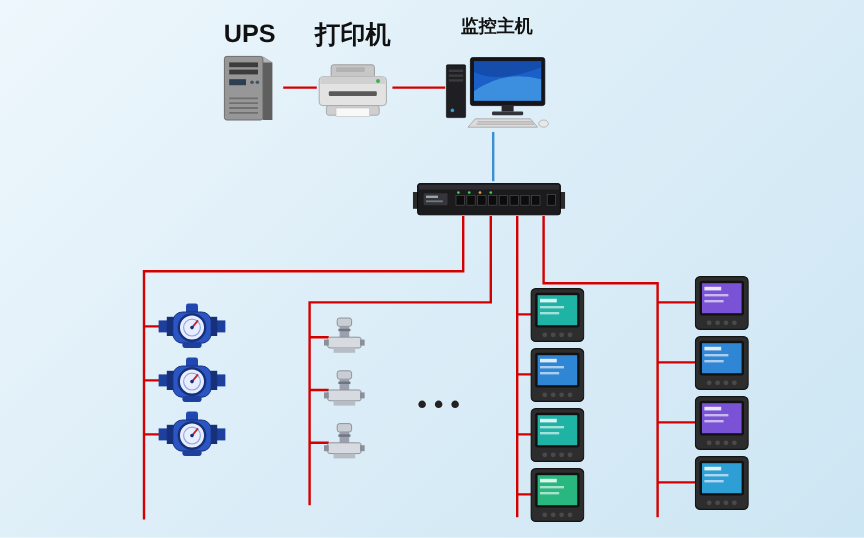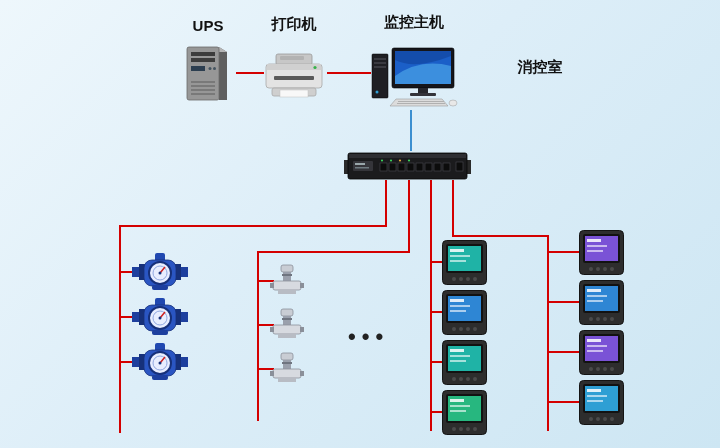--- a/index.html
+++ b/index.html
@@ -8,21 +8,21 @@
     width:720px;height:448px;
     overflow:hidden;
     background:linear-gradient(135deg,#eef7fc 0%,#ddeef8 45%,#cde6f3 100%);
     font-family:"Liberation Sans","DejaVu Sans",sans-serif;
   }
   .lines{position:absolute;left:0;top:0;}
   .lines path{fill:none;stroke-width:2;}
   .device{position:absolute;line-height:0;}
   .label{
     position:absolute;color:#111;font-weight:bold;
-    font-size:15px;text-align:center;white-space:nowrap;
+    font-size:21px;text-align:center;white-space:nowrap;
   }
   .label-host{font-size:15px;}
   .ellipsis{
     position:absolute;color:#222;font-weight:bold;
     font-size:22px;letter-spacing:6px;
   }
 </style>
 </head>
 <body>
 
@@ -34,21 +34,20 @@
     <path d="M411,110 V151" stroke="#3c8fd0"></path>
     <path d="M386,180 V226 H120 V433 M120,272 H140 M120,317 H140 M120,362 H140" stroke="#d40000"></path>
     <path d="M409,180 V252 H258 V421 M258,281 H274 M258,325 H274 M258,369 H274" stroke="#d40000"></path>
     <path d="M431,180 V431 M431,262 H444 M431,312 H444 M431,362 H444 M431,412 H444" stroke="#d40000"></path>
     <path d="M453,180 V236 H548 V431 M548,252 H581 M548,302 H581 M548,352 H581 M548,402 H581" stroke="#d40000"></path>
   </svg>
 
   <div class="label" style="left:183px;top:17px;width:50px;">UPS</div>
   <div class="label label-host" style="left:368px;top:13px;width:92px;">监控主机</div>
   <div class="label" style="left:258px;top:15px;width:72px;">打印机</div>
-  <div class="label" style="left:505px;top:58px;width:70px;">消控室</div>
   <div class="ellipsis" style="left:348px;top:324px;">•••</div>
 
   <div class="device" style="left:183px;top:44px;">
     <svg width="50" height="58" viewBox="0 0 50 58">
       <polygon points="36,3 44,8 44,56 36,56" fill="#5f5f5f"></polygon>
       <polygon points="4,3 36,3 44,8 12,8" fill="#b5b5b5"></polygon>
       <rect x="4" y="3" width="32" height="53" rx="2" fill="#979797" stroke="#6a6a6a" stroke-width="0.8"></rect>
       <rect x="8" y="8" width="24" height="4" fill="#3c3c3c"></rect>
       <rect x="8" y="14" width="24" height="4" fill="#3c3c3c"></rect>
       <rect x="8" y="22" width="14" height="5" fill="#2c3e50"></rect>

